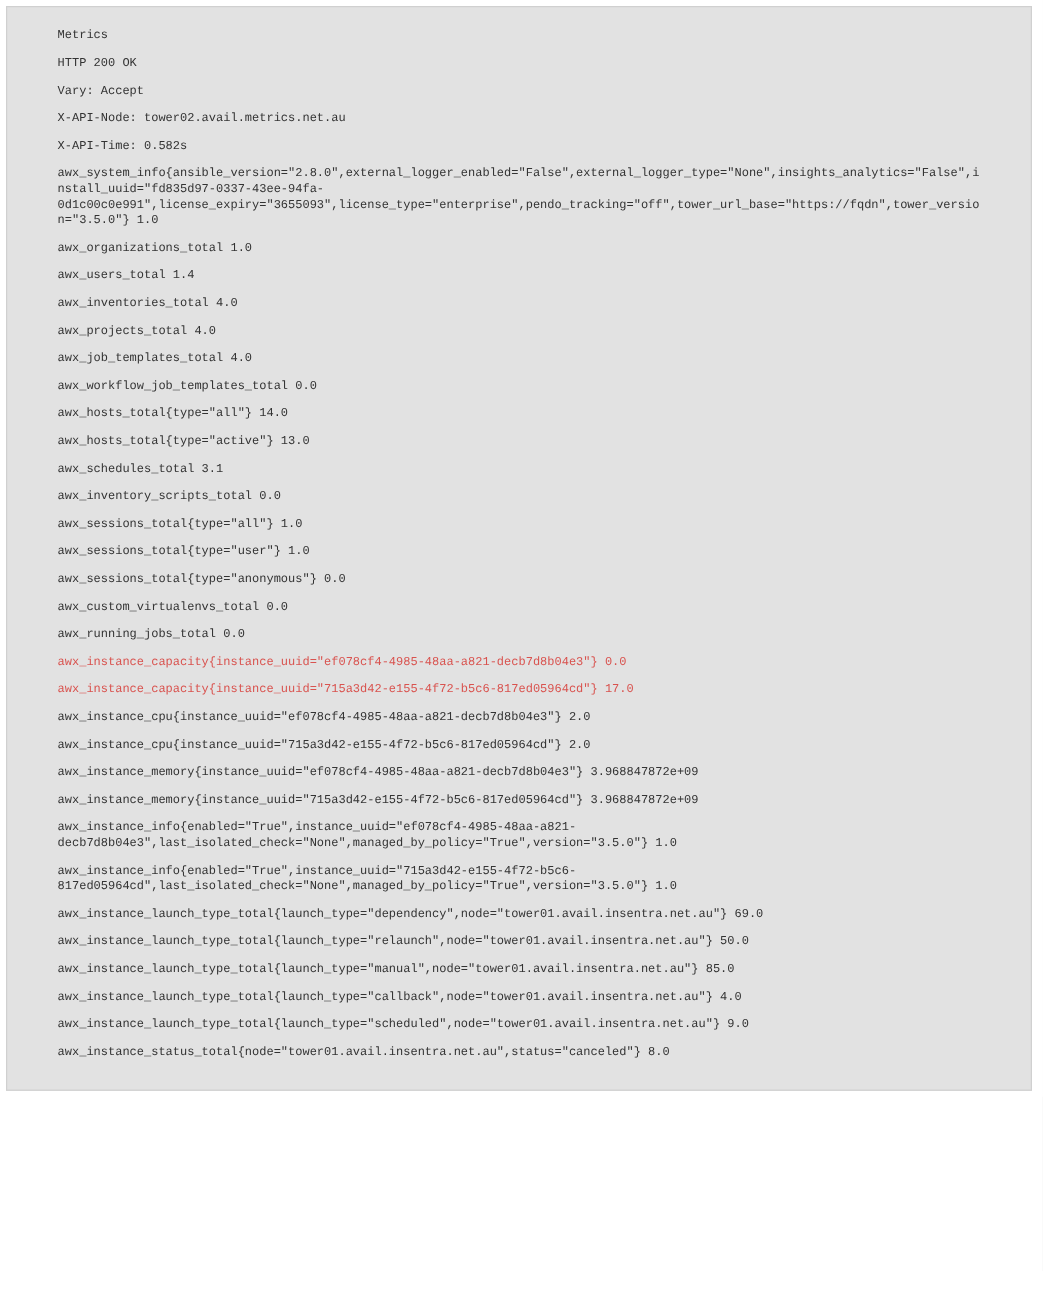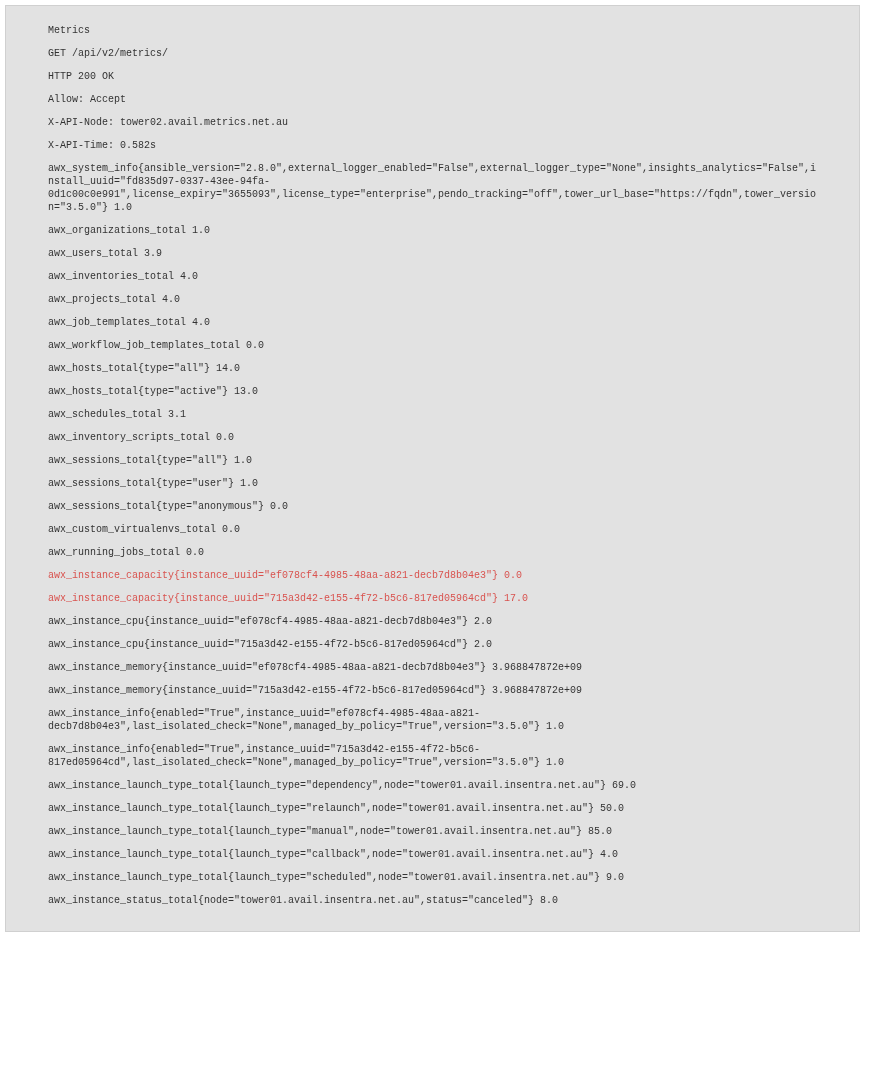--- a/index.html
+++ b/index.html
@@ -28,28 +28,27 @@
   .line.highlight {
     color: #d9534f;
   }
 </style>
 </head>
 <body>
 
 <div class="panel">
   <div id="lines-container">
       <div class="line">Metrics</div>
-      <div class="line">GET /api/v2/metrics/</div>
       <div class="line">HTTP 200 OK</div>
-      <div class="line">Allow: Accept</div>
+      <div class="line">Vary: Accept</div>
       <div class="line">X-API-Node: tower02.avail.metrics.net.au</div>
       <div class="line">X-API-Time: 0.582s</div>
       <div class="line">awx_system_info{ansible_version="2.8.0",external_logger_enabled="False",external_logger_type="None",insights_analytics="False",install_uuid="fd835d97-0337-43ee-94fa-0d1c00c0e991",license_expiry="3655093",license_type="enterprise",pendo_tracking="off",tower_url_base="https://fqdn",tower_version="3.5.0"} 1.0</div>
       <div class="line">awx_organizations_total 1.0</div>
-      <div class="line">awx_users_total 3.9</div>
+      <div class="line">awx_users_total 1.4</div>
       <div class="line">awx_inventories_total 4.0</div>
       <div class="line">awx_projects_total 4.0</div>
       <div class="line">awx_job_templates_total 4.0</div>
       <div class="line">awx_workflow_job_templates_total 0.0</div>
       <div class="line">awx_hosts_total{type="all"} 14.0</div>
       <div class="line">awx_hosts_total{type="active"} 13.0</div>
       <div class="line">awx_schedules_total 3.1</div>
       <div class="line">awx_inventory_scripts_total 0.0</div>
       <div class="line">awx_sessions_total{type="all"} 1.0</div>
       <div class="line">awx_sessions_total{type="user"} 1.0</div>

